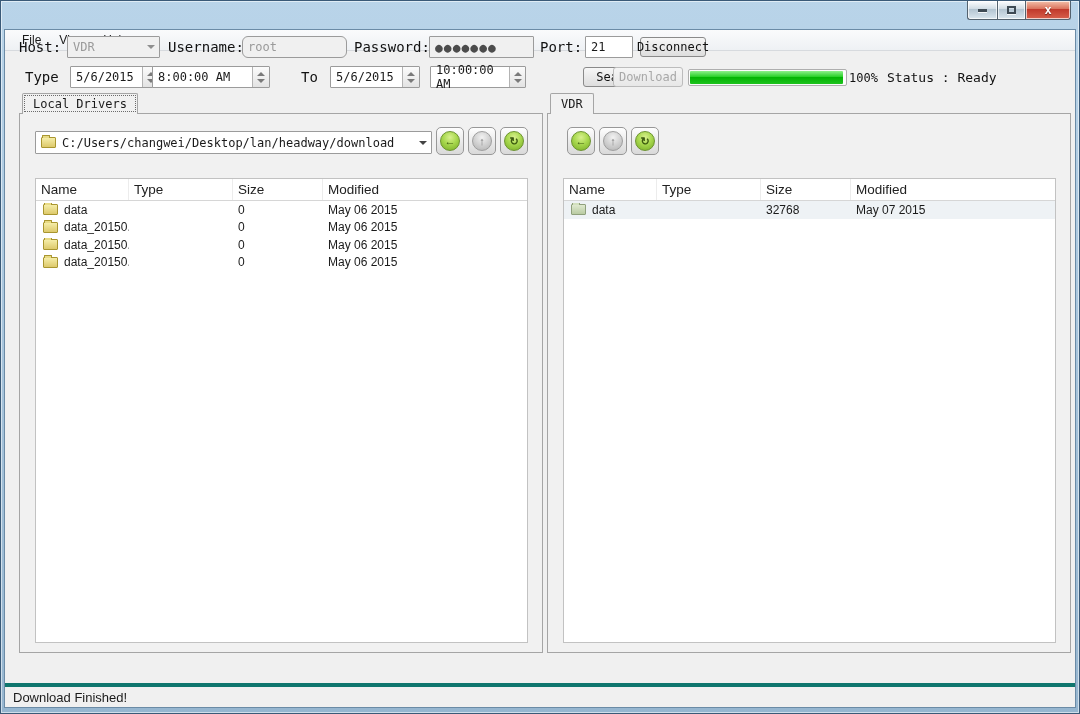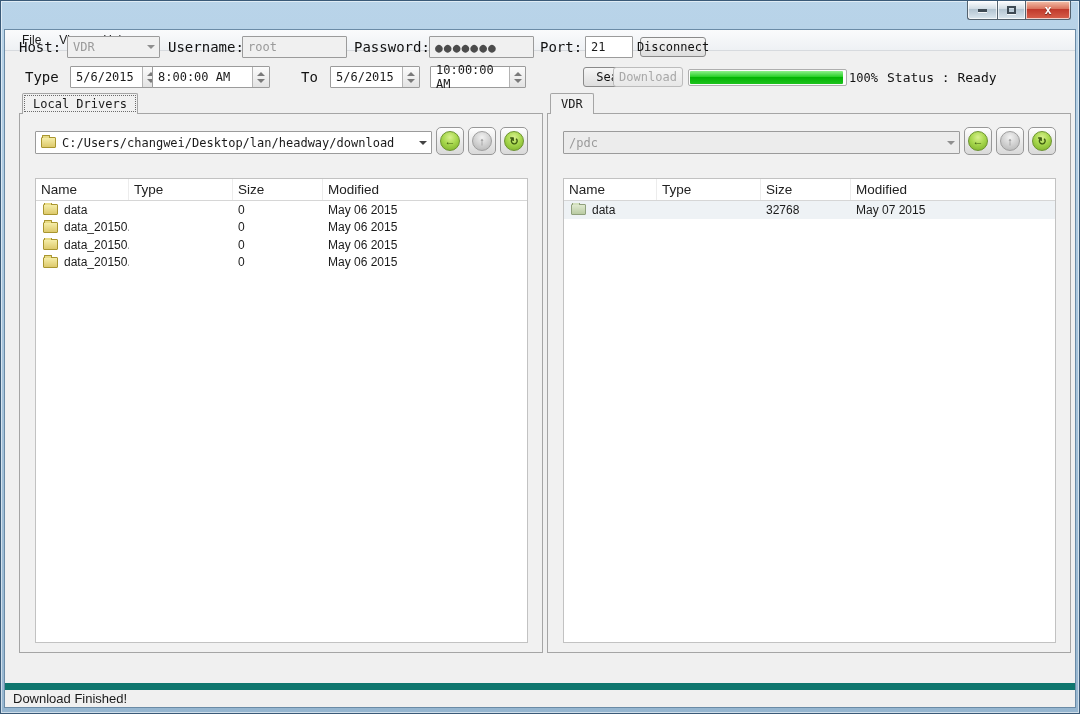--- a/index.html
+++ b/index.html
@@ -158,21 +158,21 @@
   .th { font-size:13.5px; color:#222; padding-left:5px; border-right:1px solid #ececec; height:100%; display:flex; align-items:center; }
   .trow { display:flex; height:17.5px; align-items:center; }
   .trow.alt { background:#eef2f5; }
   .td { font-size:12px; padding-left:5px; display:flex; align-items:center; overflow:hidden; white-space:nowrap; }
   .c-name { width:93px; } .c-type { width:104px; } .c-size { width:90px; } .c-mod { flex:1; }
   .trow .folder-ico { margin:0 6px 0 2px; flex:none; }
 
   
   .statusbar {
     position:absolute; left:0; right:0; bottom:0; height:24px;
-    border-top:7px solid #0f766e; display:flex; align-items:center; padding-left:8px;
+    border-top:4px solid #0f766e; display:flex; align-items:center; padding-left:8px;
     font-size:13px; color:#1a1a1a; background:#f0f0f0;
   }
 </style>
 </head>
 <body>
 
 <div class="window">
 
 
   <div class="winbtns">
@@ -198,21 +198,21 @@
     <div class="conn-row">
       <div class="ctl-label" style="left:14px;">Host:</div>
       <div class="field disabled" style="left:62px;width:93px;">
         <span>VDR</span>
         <span class="combo-arrow">
             <span class="tri-down"></span>
           </span>
       </div>
 
       <div class="ctl-label" style="left:163px;">Username:</div>
-      <div class="field disabled" style="left:237px;width:105px;">
+      <div class="field disabled" style="left:237px;width:105px;border-radius:6px;">
         <span>root</span>
       </div>
 
       <div class="ctl-label" style="left:349px;">Password:</div>
       <div class="field disabled" style="left:424px;width:105px;">
         <span class="password-dots">●●●●●●●</span>
       </div>
 
       <div class="ctl-label" style="left:535px;">Port:</div>
       <div class="field" style="left:580px;width:48px;">
@@ -341,26 +341,20 @@
         </div>
       </div>
     </div>
 
     <div class="panel right">
       <div class="tab" style="left:3px;">
         <span>VDR</span>
       </div>
       <div class="pane">
         <div class="pane-toolbar">
-          <div class="path-combo disabled">
-            <span>/pdc</span>
-            <span class="combo-arrow">
-                <span class="tri-down"></span>
-              </span>
-          </div>
           <div class="round-btn">
               <div class="orb">
                 <span>←</span>
               </div>
             </div>
           <div class="round-btn">
               <div class="orb gray">
                 <span>↑</span>
               </div>
             </div>

